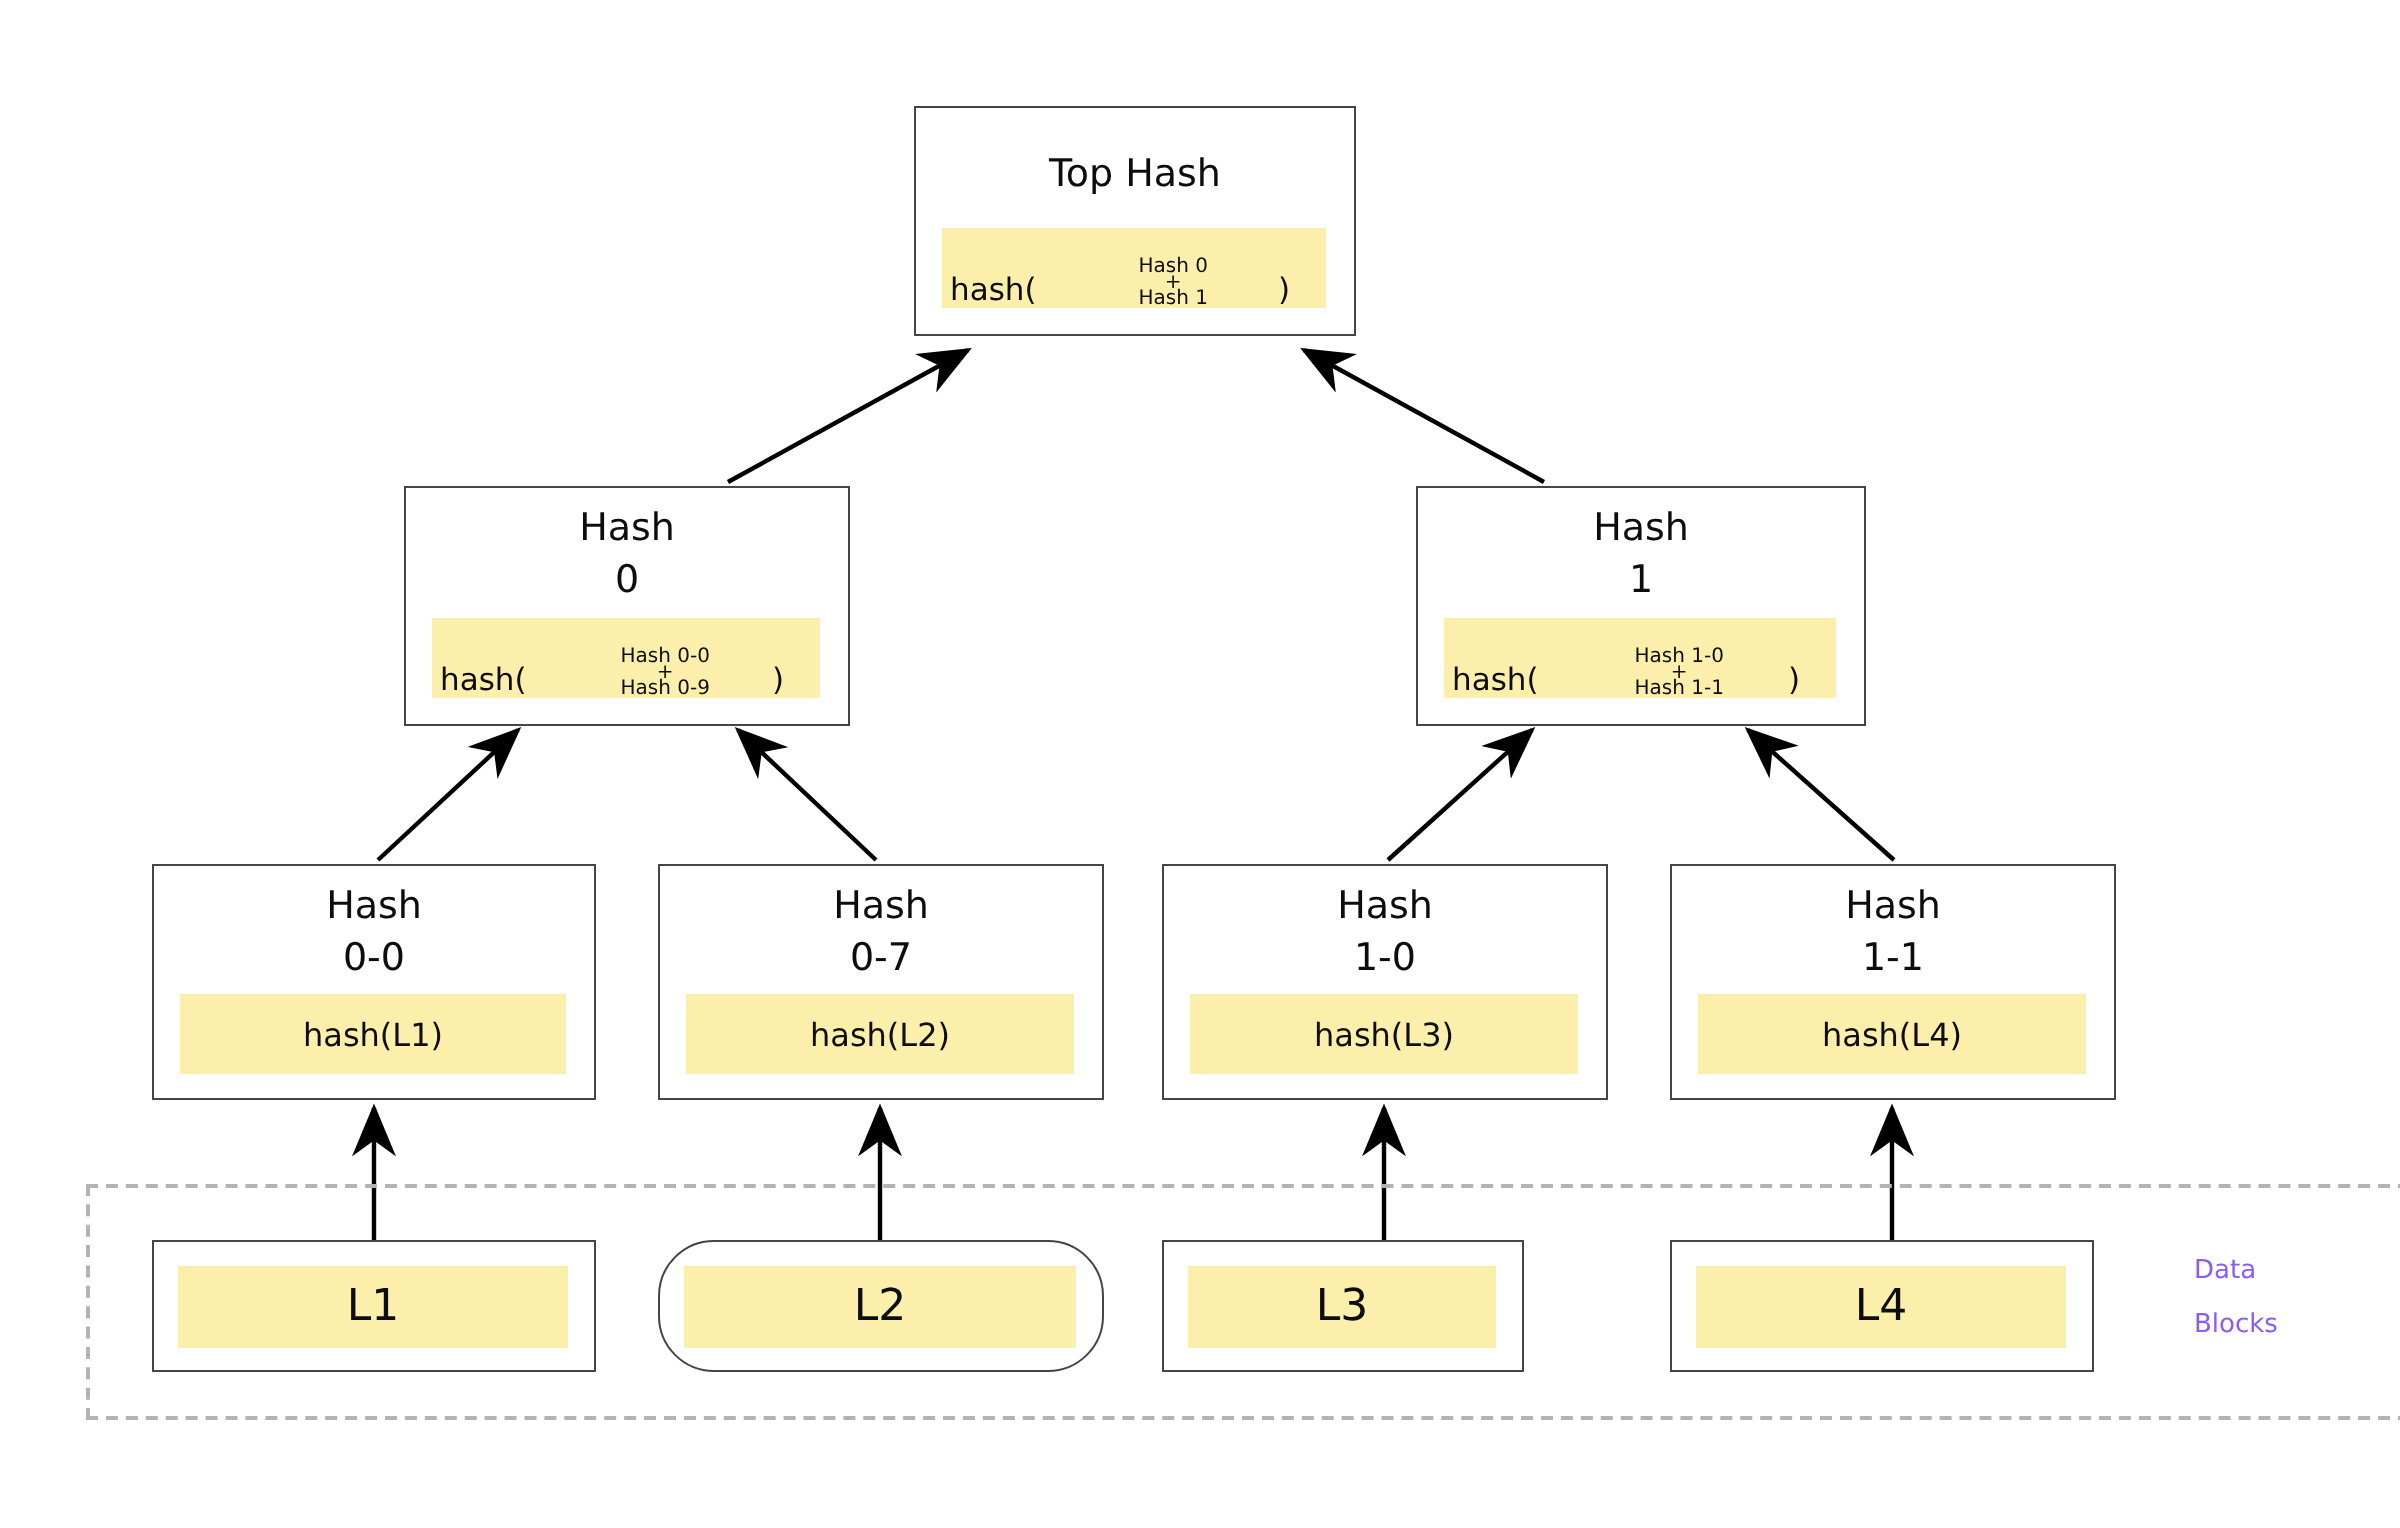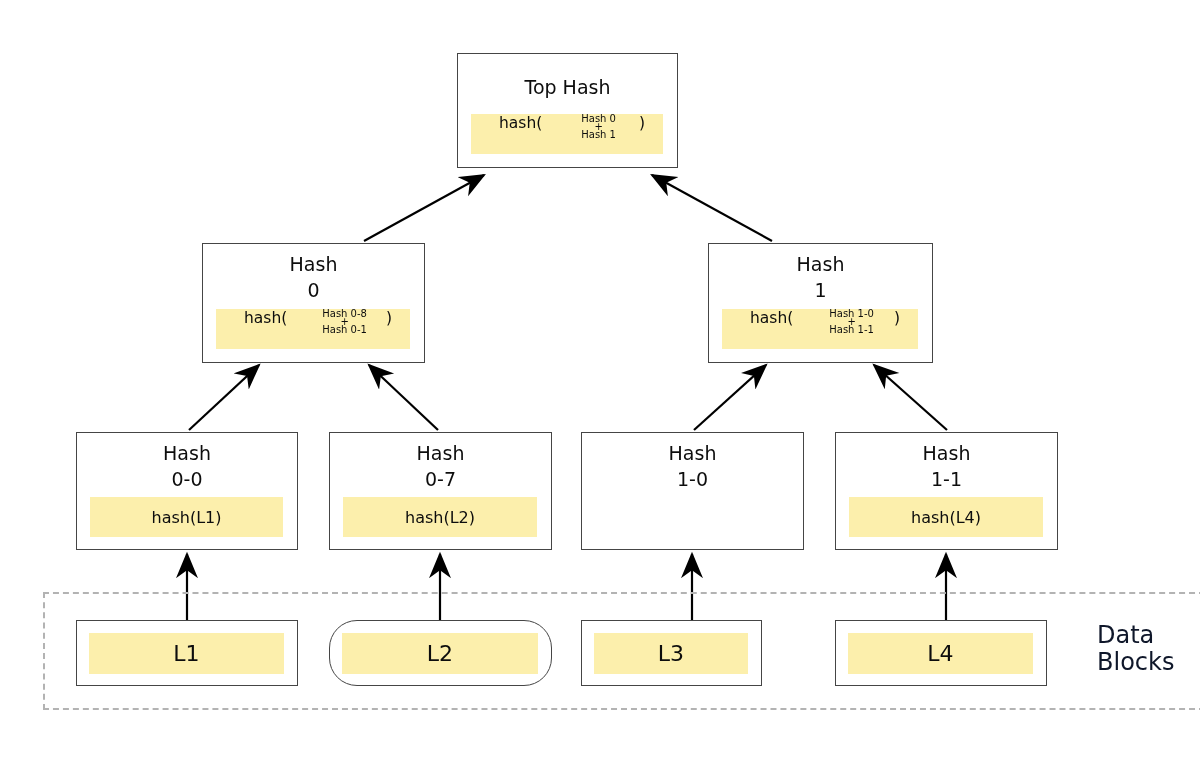--- a/index.html
+++ b/index.html
@@ -49,23 +49,23 @@
   .node-title.single { height: 66px; }
   .strip {
     position: absolute;
     left: 13px; right: 14px;
     height: 40px;
     background: #FCEFAC;
   }
   .strip.composite {
     bottom: 13px;
     display: flex;
-    align-items: flex-start;
+    align-items: flex-end;
     justify-content: space-between;
-    padding: 0 18px 0 28px;
+    padding: 0 18px 0 4px;
     box-sizing: border-box;
     gap: 24px;
   }
   .strip .fn {
     font-size: 15.5px;
     color: #0d0d0d;
     white-space: nowrap;
   }
   .stack {
     display: flex;
@@ -94,23 +94,23 @@
   }
   .lblock .strip.simple {
     left: 12px; right: 13px;
     bottom: 11px;
     height: 41px;
     font-size: 22px;
   }
   .data-blocks-label {
     position: absolute;
     left: 1072px; top: 622px;
-    font-size: 24px;
+    font-size: 13px;
     line-height: 27px;
-    color: #0f172a;
+    color: #8b5cf6;
     white-space: pre-line;
   }
 </style>
 </head>
 <body>
 
 <div class="canvas">
 
   <svg class="arrows" viewBox="0 0 1200 764">
     <defs>
@@ -148,23 +148,23 @@
   </div>
 
   <div class="node" style="left:177px; top:243px; width:223px; height:120px;">
     <div class="node-title">
       <span>Hash</span>
       <span>0</span>
     </div>
     <div class="strip composite">
       <span class="fn">hash(</span>
       <span class="stack">
-        <span class="arg">Hash 0-8</span>
+        <span class="arg">Hash 0-0</span>
         <span class="plus">+</span>
-        <span class="arg">Hash 0-1</span>
+        <span class="arg">Hash 0-9</span>
       </span>
       <span class="fn">)</span>
     </div>
   </div>
 
   <div class="node" style="left:683px; top:243px; width:225px; height:120px;">
     <div class="node-title">
       <span>Hash</span>
       <span>1</span>
     </div>
@@ -193,20 +193,21 @@
       <span>0-7</span>
     </div>
     <div class="strip simple">hash(L2)</div>
   </div>
 
   <div class="node" style="left:556px; top:432px; width:223px; height:118px;">
     <div class="node-title">
       <span>Hash</span>
       <span>1-0</span>
     </div>
+    <div class="strip simple">hash(L3)</div>
   </div>
 
   <div class="node" style="left:810px; top:432px; width:223px; height:118px;">
     <div class="node-title">
       <span>Hash</span>
       <span>1-1</span>
     </div>
     <div class="strip simple">hash(L4)</div>
   </div>
 

